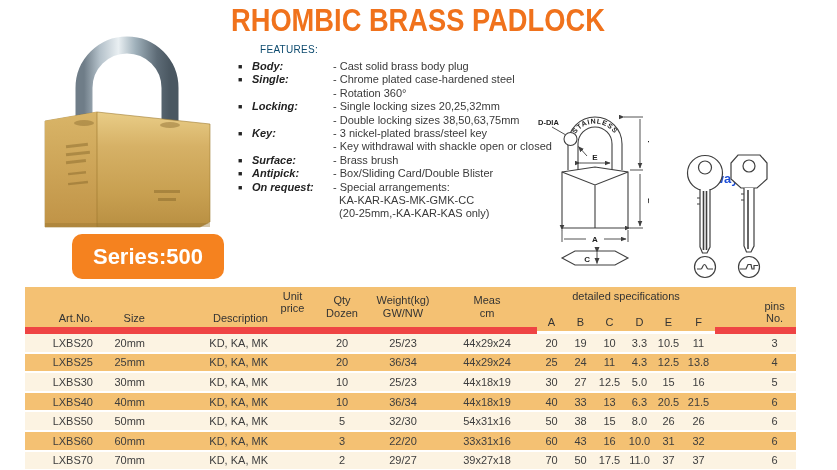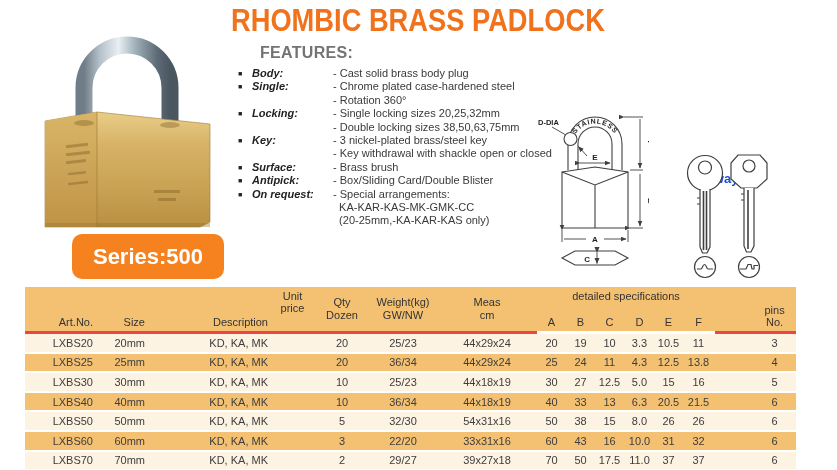--- a/index.html
+++ b/index.html
@@ -14,21 +14,21 @@
   
   .photo{position:absolute;left:42px;top:26px;}
 
   
   .badge{position:absolute;left:37px;top:234px;width:152px;height:45px;border-radius:10px;
          background:var(--badge);display:flex;align-items:center;justify-content:center;margin-left:35px;}
   .badge span{color:#fff;font-weight:bold;font-size:22px;}
 
   
   .features{position:absolute;left:238px;top:44px;width:305px;font-size:11px;}
-  .features h2{font-size:16px;font-weight:bold;color:#737373;margin:0 0 5px 22px;letter-spacing:.3px;}
+  .features h2{font-size:10px;font-weight:normal;color:#0c4a6e;margin:0 0 5px 22px;letter-spacing:.3px;}
   .feat-item{display:grid;grid-template-columns:14px 81px 1fr;}
   .feat-item .bullet{font-size:7px;line-height:13.4px;color:#222;}
   .feat-item .term{font-weight:bold;font-style:italic;line-height:13.4px;color:#222;}
   .feat-item .flines div{line-height:13.4px;white-space:pre;}
 
   
   .diagram{position:absolute;left:537px;top:106px;}
   .keyways-label{position:absolute;left:690px;top:130px;font-size:13px;font-weight:bold;color:#1d4ed8;margin-top:41px;}
   .keys{position:absolute;left:686px;top:152px;}
   svg text{font-family:"Liberation Sans",sans-serif;fill:#222;}
@@ -41,21 +41,21 @@
   .spec-table tbody tr.light td{background:var(--row-cream);}
   .spec-table tbody tr.alt td{background:var(--row-orange);}
   .spec-table .al{text-align:right;}
   .spec-table .ac{text-align:center;}
   .spec-table .vb{vertical-align:bottom;padding-bottom:3px;}
   .spec-table .vt{vertical-align:top;padding-top:3px;}
   .spec-table .pad1{padding-left:18px;}
   .spec-table .pins-shim{padding-left:40px;}
   .spec-table thead tr:first-child th{height:19px;}
   .spec-table thead tr:last-child th{height:19px;border-bottom:3px solid #fff;}
-  .spec-table thead th[rowspan]{border-bottom:3px solid #ef4444;}
+  .spec-table thead th[rowspan]{border-bottom:7px solid #ef4444;}
   .hdr2 div{line-height:13px;text-align:center;}
 </style>
 </head>
 <body>
 
 <div class="sheet">
 
   <h1 class="title"><span>RHOMBIC BRASS PADLOCK</span></h1>
 
   <svg class="photo" width="175" height="210" viewBox="0 0 175 210">

